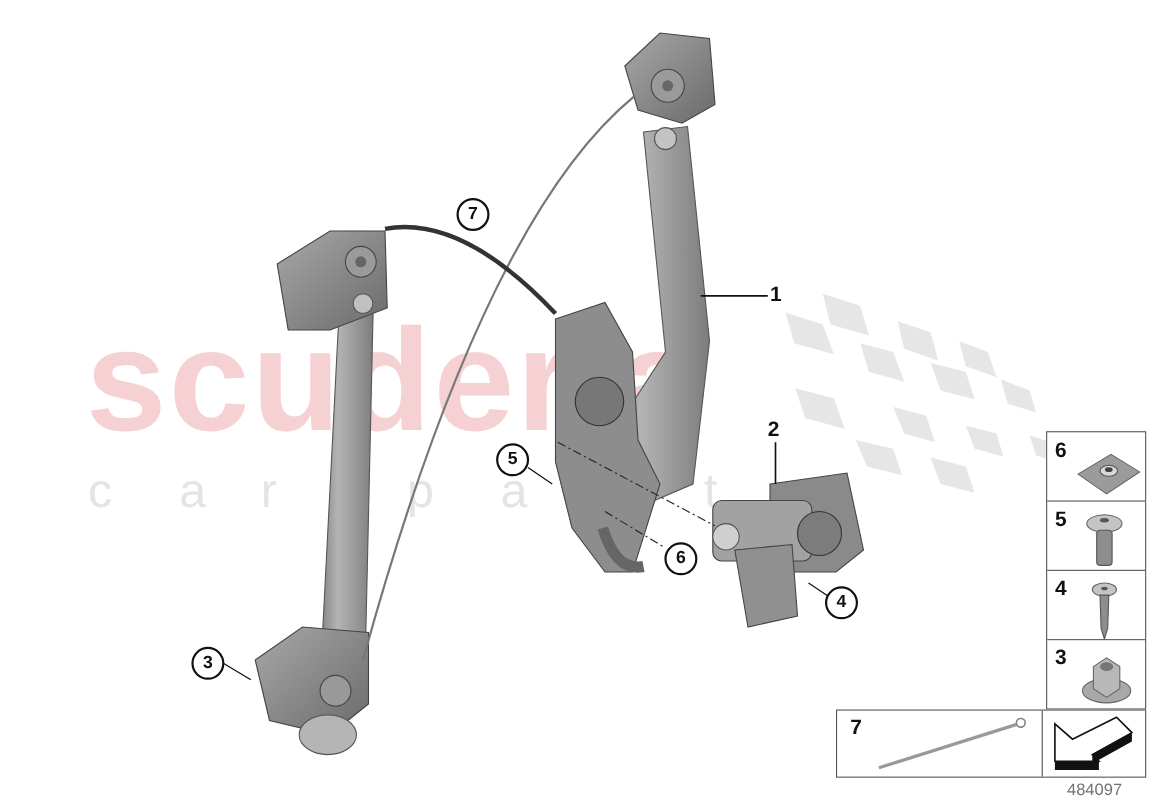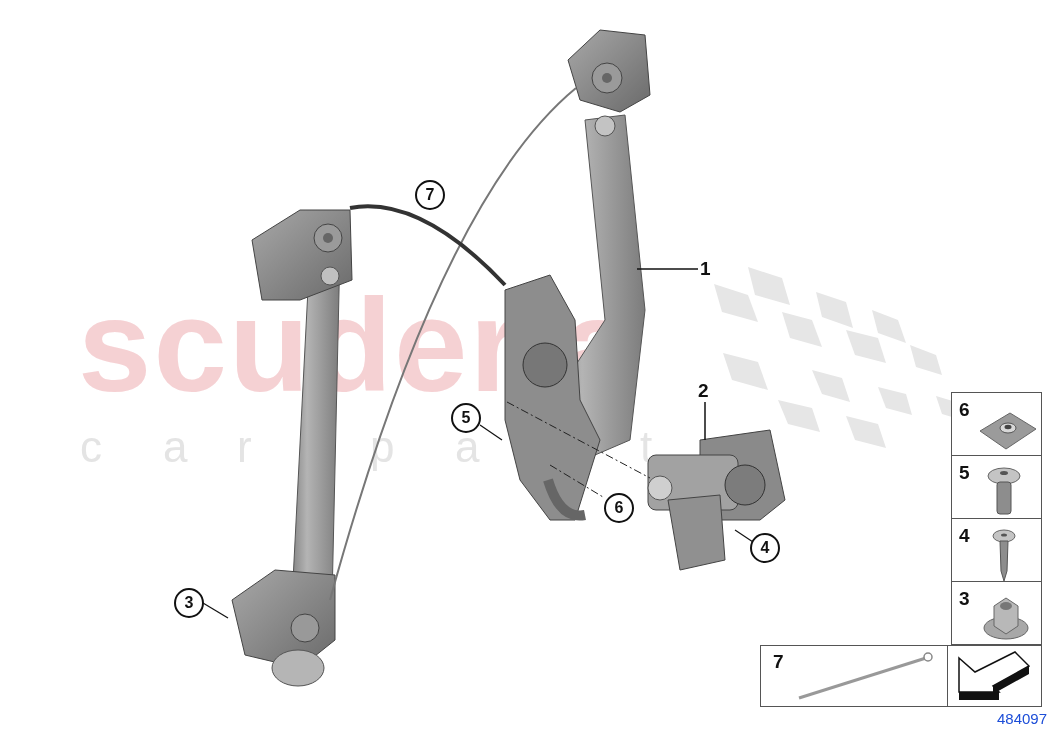--- a/index.html
+++ b/index.html
@@ -10,21 +10,21 @@
   .callout { position: absolute; width: 26px; height: 26px; border: 2px solid #111; border-radius: 50%; background: #fff; text-align: center; line-height: 26px; font-weight: bold; font-size: 16px; color: #111; box-sizing: content-box; }
   .plain-label { position: absolute; font-weight: bold; font-size: 19px; color: #111; }
   .legend { position: absolute; left: 951px; top: 392px; width: 89px; border: 1px solid #555; background: #fff; }
   .legend-cell { position: relative; height: 62px; border-bottom: 1px solid #555; }
   .legend-cell:last-child { border-bottom: none; }
   .legend-num { position: absolute; left: 7px; top: 6px; font-weight: bold; font-size: 19px; color: #111; }
   .legend-icon { position: absolute; left: 22px; top: 8px; width: 64px; height: 54px; }
   .bottom-box { position: absolute; left: 760px; top: 645px; width: 280px; height: 60px; border: 1px solid #555; background: #fff; }
   .bottom-num { position: absolute; left: 12px; top: 5px; font-weight: bold; font-size: 19px; color: #111; }
   .bottom-divider { position: absolute; left: 186px; top: 0; width: 1px; height: 60px; background: #555; }
-  .diagram-id { position: absolute; left: 997px; top: 710px; font-size: 15px; color: #1d4ed8; }
+  .diagram-id { position: absolute; left: 970px; top: 710px; font-size: 15px; color: #737373; }
 </style>
 </head>
 <body>
 
 <div id="canvas">
 
   <svg style="position:absolute;left:700px;top:250px" width="300" height="200">
     <g fill="#e6e6e6">
       <polygon points="48,17 82,28 90,55 55,45"></polygon>
       <polygon points="116,42 146,52 153,78 122,67"></polygon>

